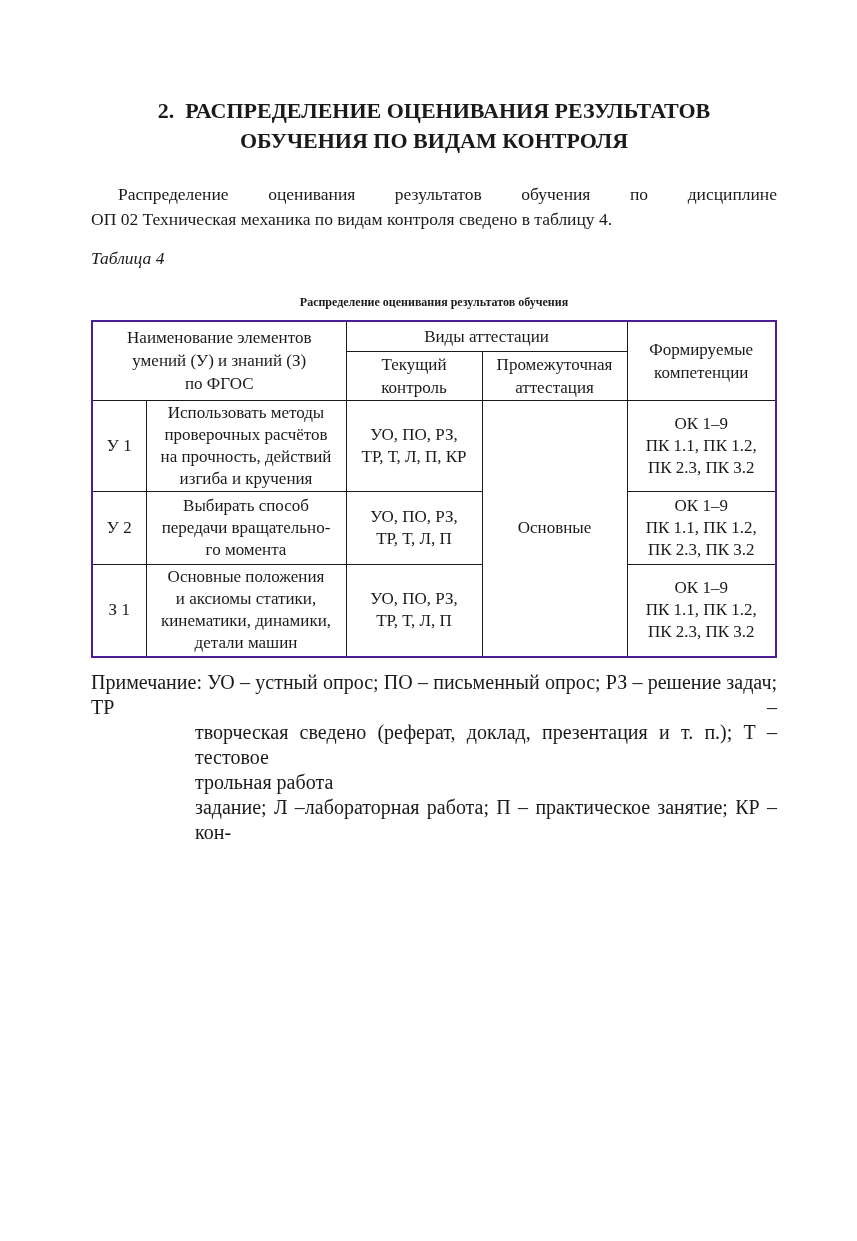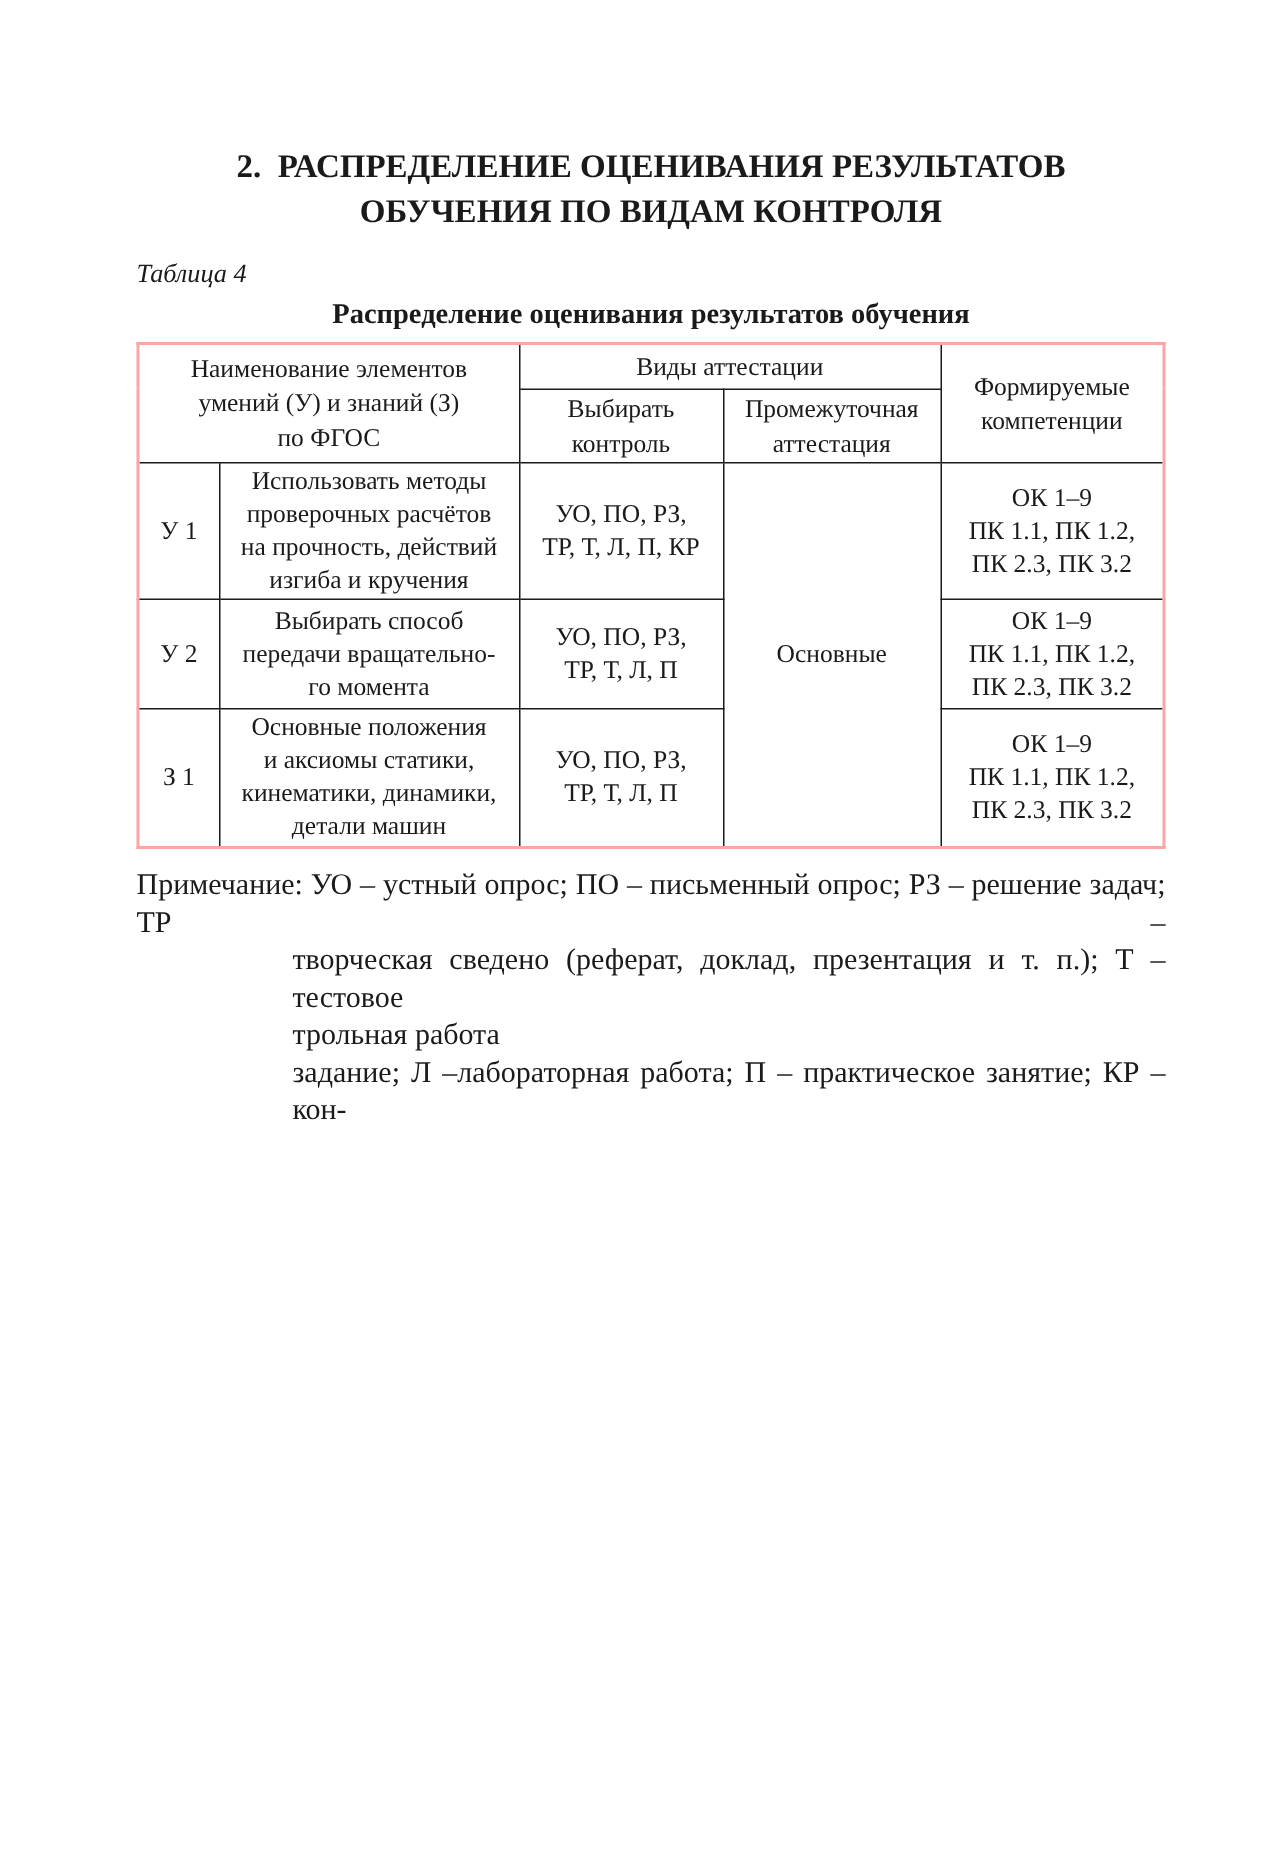--- a/index.html
+++ b/index.html
@@ -13,25 +13,25 @@
   .heading { margin:96px 0 0 0; font-size:22px; line-height:30px;
     font-weight:bold; text-align:center; white-space:pre-line; }
 
   .intro { margin-top:26px; font-size:17.5px; line-height:25px; }
   .intro .line1 { text-indent:27px; text-align:justify; text-align-last:justify; }
   .intro .line2 { text-align:left; }
 
   .table-label { margin-top:14px; font-size:17.5px; line-height:24px;
     font-style:italic; text-align:left; }
 
-  .table-caption { margin-top:4px; font-size:19px; line-height:24px;
+  .table-caption { margin-top:20px; font-size:12px; line-height:24px;
     font-weight:bold; text-align:center; }
 
   table.grid { margin-top:6px; border-collapse:collapse; table-layout:fixed;
-    width:684px; border:2px solid #fca5a5; }
+    width:684px; border:2px solid #4c1d95; }
   table.grid th, table.grid td {
     border:1px solid #1a1a1a; font-weight:normal; font-size:17px;
     text-align:center; vertical-align:middle; padding:1px 2px;
     line-height:22px; overflow:hidden;
   }
   table.grid thead th { line-height:23px; }
   tr.hrow1 { height:30px; }
   tr.hrow2 { height:48px; }
   tr.brow1 { height:90px; }
   tr.brow2 { height:73px; }
@@ -45,20 +45,24 @@
 </style>
 </head>
 <body>
 
 <div class="page">
   <div class="content">
 
     <h1 class="heading">2.&nbsp; РАСПРЕДЕЛЕНИЕ ОЦЕНИВАНИЯ РЕЗУЛЬТАТОВ
 ОБУЧЕНИЯ ПО ВИДАМ КОНТРОЛЯ</h1>
 
+    <div class="intro">
+      <div class="line1">Распределение оценивания результатов обучения по дисциплине</div>
+      <div class="line2">ОП 02 Техническая механика по видам контроля сведено в таблицу 4.</div>
+    </div>
 
     <div class="table-label">Таблица 4</div>
 
     <div class="table-caption">Распределение оценивания результатов обучения</div>
 
     <table class="grid">
       <colgroup>
         <col style="width:54px">
         <col style="width:200px">
         <col style="width:136px">
@@ -68,21 +72,21 @@
       <thead>
         <tr class="hrow1">
           <th colspan="2" rowspan="2" class="ml">Наименование элементов
 умений (У) и знаний (З)
 по ФГОС</th>
           <th colspan="2">Виды аттестации</th>
           <th rowspan="2" class="ml">Формируемые
 компетенции</th>
         </tr>
         <tr class="hrow2">
-          <th class="ml">Выбирать
+          <th class="ml">Текущий
 контроль</th>
           <th class="ml">Промежуточная
 аттестация</th>
         </tr>
       </thead>
       <tbody>
         <tr class="brow1">
           <td>У 1</td>
           <td class="desc ml">Использовать методы
 проверочных расчётов

